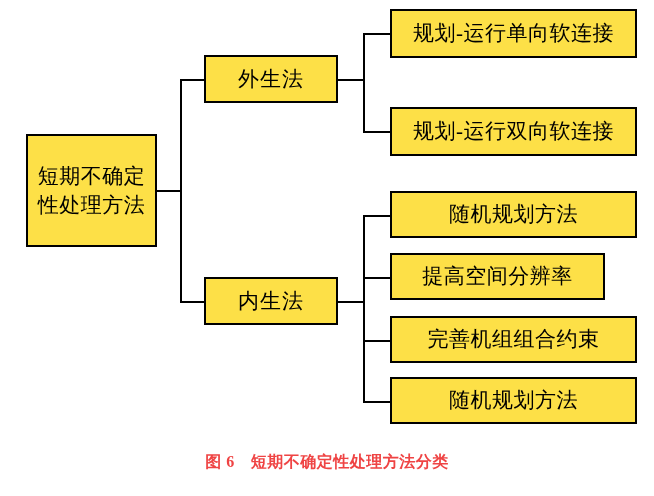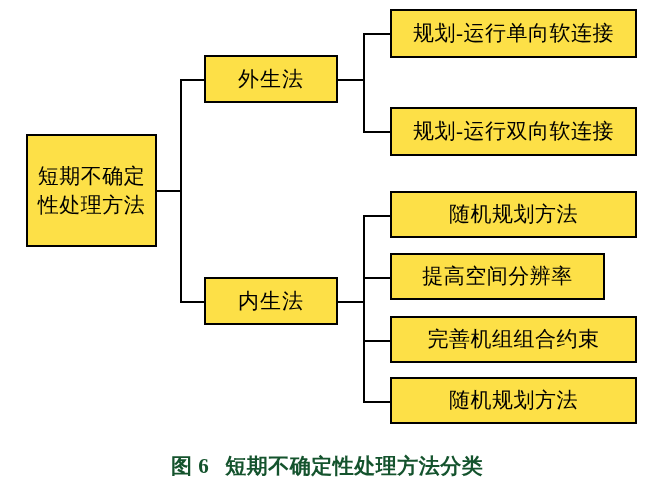--- a/index.html
+++ b/index.html
@@ -49,22 +49,22 @@
     background: #000000;
   }
   .conn-h { height: 2px; }
   .conn-v { width: 2px; }
   .caption {
     position: absolute;
     left: 0;
     width: 654px;
     text-align: center;
     font-weight: bold;
-    color: #14532d;
-    font-size: 21px;
+    color: #ef4444;
+    font-size: 16px;
     letter-spacing: 0.5px;
   }
   .caption .cap-num { margin-right: 16px; }
 </style>
 </head>
 <body>
 
 <div id="canvas">
 
   <div class="conn conn-h" style="left:156px; top:190px; width:26px;"></div>

